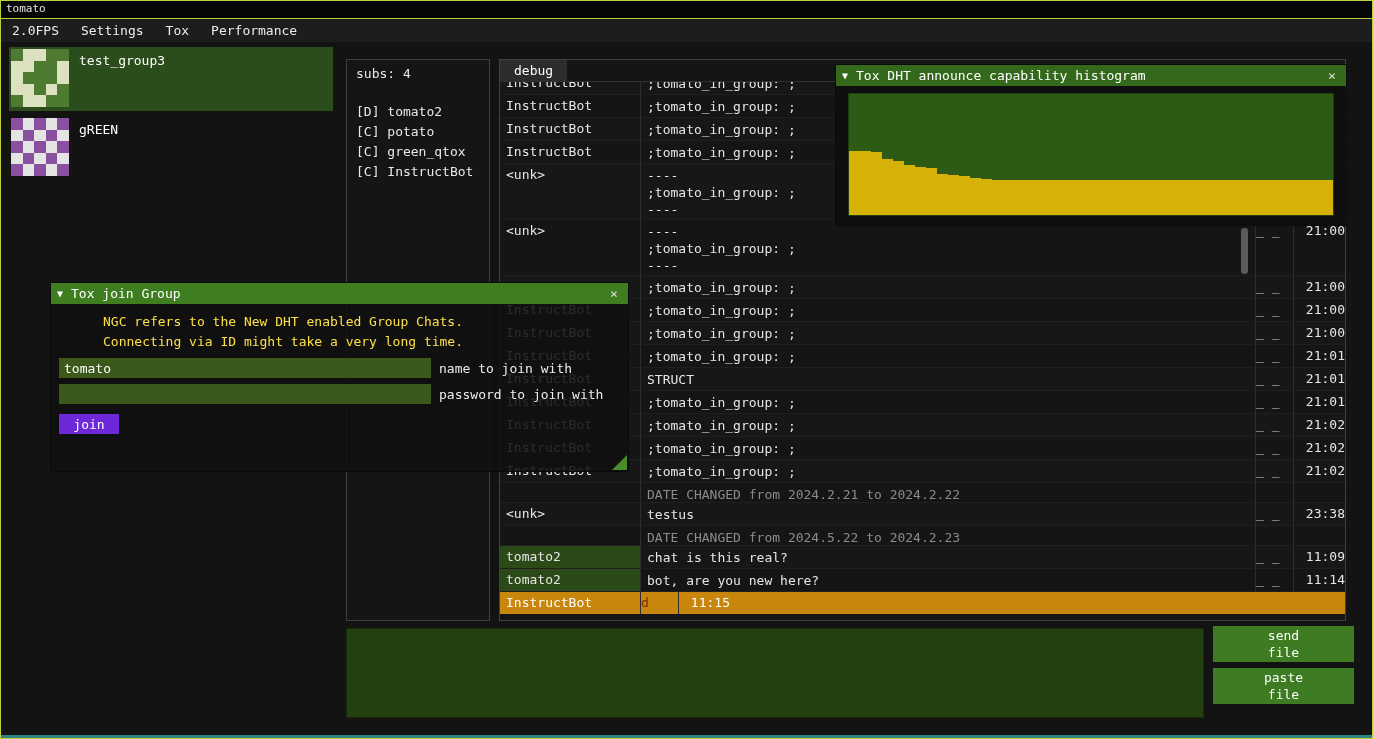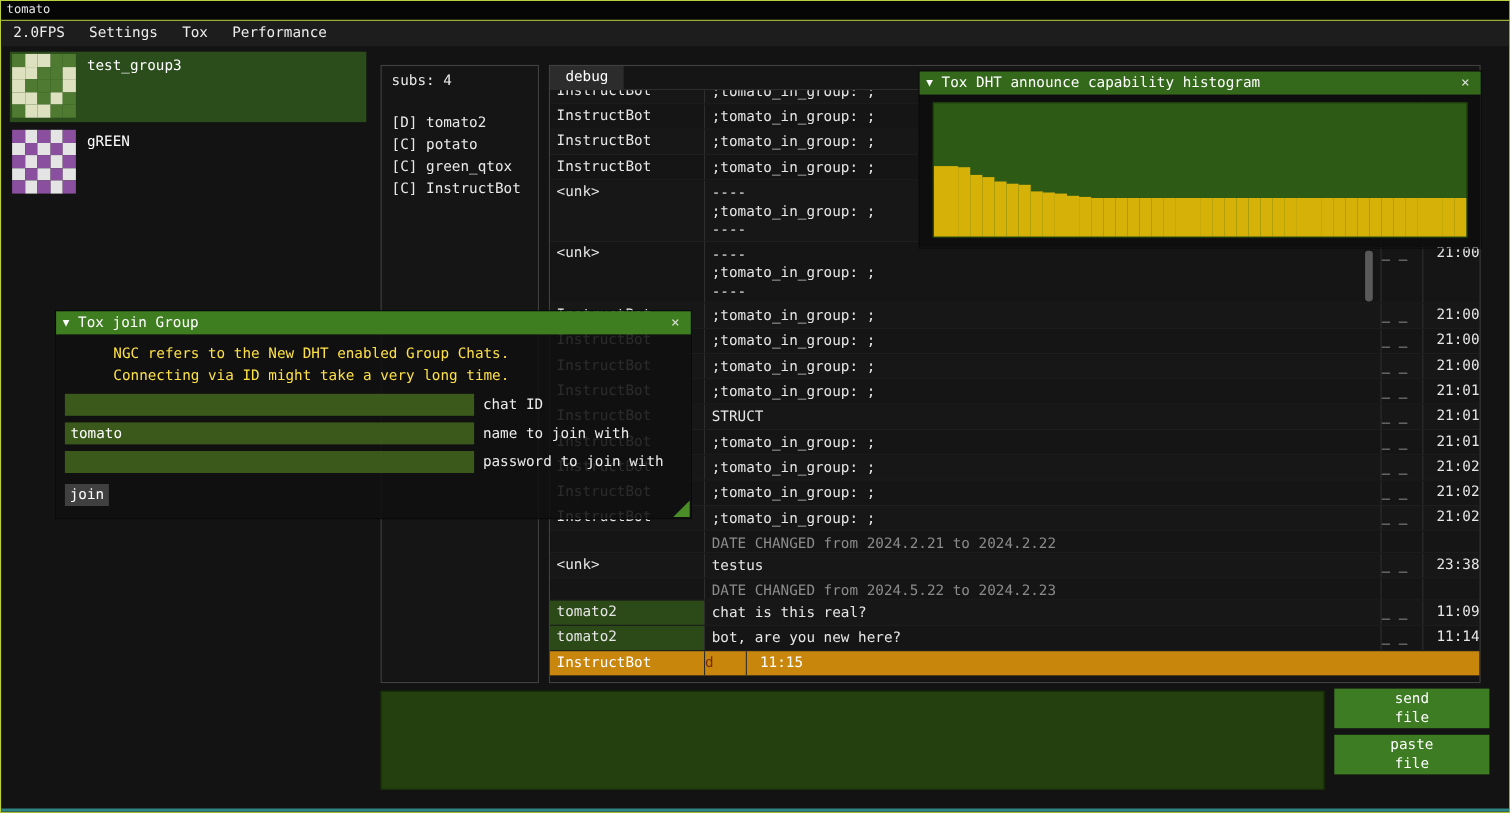--- a/index.html
+++ b/index.html
@@ -83,21 +83,21 @@
   .bar { flex:1; }
 
   .join-window { left:50px; top:282px; width:577px; height:188px; background:rgba(16,16,16,0.88); }
   .join-window .win-titlebar { background:#3e7e20; }
   .join-body { padding:8px 8px 0 8px; }
   .join-help { color:#fde047; line-height:20px;margin-left:44px; }
   .field-row { display:flex; align-items:center; margin-top:6px; }
   .join-input { width:372px; height:20px; background:#3a591b; border:none; color:#fff;
     padding:0 5px; font-family:"DejaVu Sans Mono", monospace; font-size:13px; }
   .field-label { margin-left:8px; color:#ececec; }
-  .join-btn { margin-top:10px; width:40px; height:20px; background:#404040; color:#fff;
+  .join-btn { margin-top:10px; width:60px; height:20px; background:#6d28d9; color:#fff;
     border:none; font-family:"DejaVu Sans Mono", monospace; font-size:13px; }
   .resize-grip { position:absolute; right:1px; bottom:1px; width:0; height:0;
     border-left:15px solid transparent; border-bottom:15px solid #4a8c28; }
 </style>
 </head>
 <body>
 
 <div class="app">
   <div class="titlebar">
     <span>tomato</span>
@@ -387,24 +387,20 @@
   <div class="float-window join-window">
     <div class="win-titlebar">
       <span class="collapse-arrow">▼</span>
       <span class="win-title">Tox join Group</span>
       <span class="win-close">×</span>
     </div>
     <div class="join-body">
       <div class="join-help">NGC refers to the New DHT enabled Group Chats.</div>
       <div class="join-help">Connecting via ID might take a very long time.</div>
       <div class="field-row">
-        <input class="join-input" value="" style="">
-        <span class="field-label">chat ID</span>
-      </div>
-      <div class="field-row">
         <input class="join-input" value="tomato" style="">
         <span class="field-label">name to join with</span>
       </div>
       <div class="field-row">
         <input class="join-input" value="" style="">
         <span class="field-label">password to join with</span>
       </div>
       <button class="join-btn">join</button>
     </div>
     <div class="resize-grip"></div>

